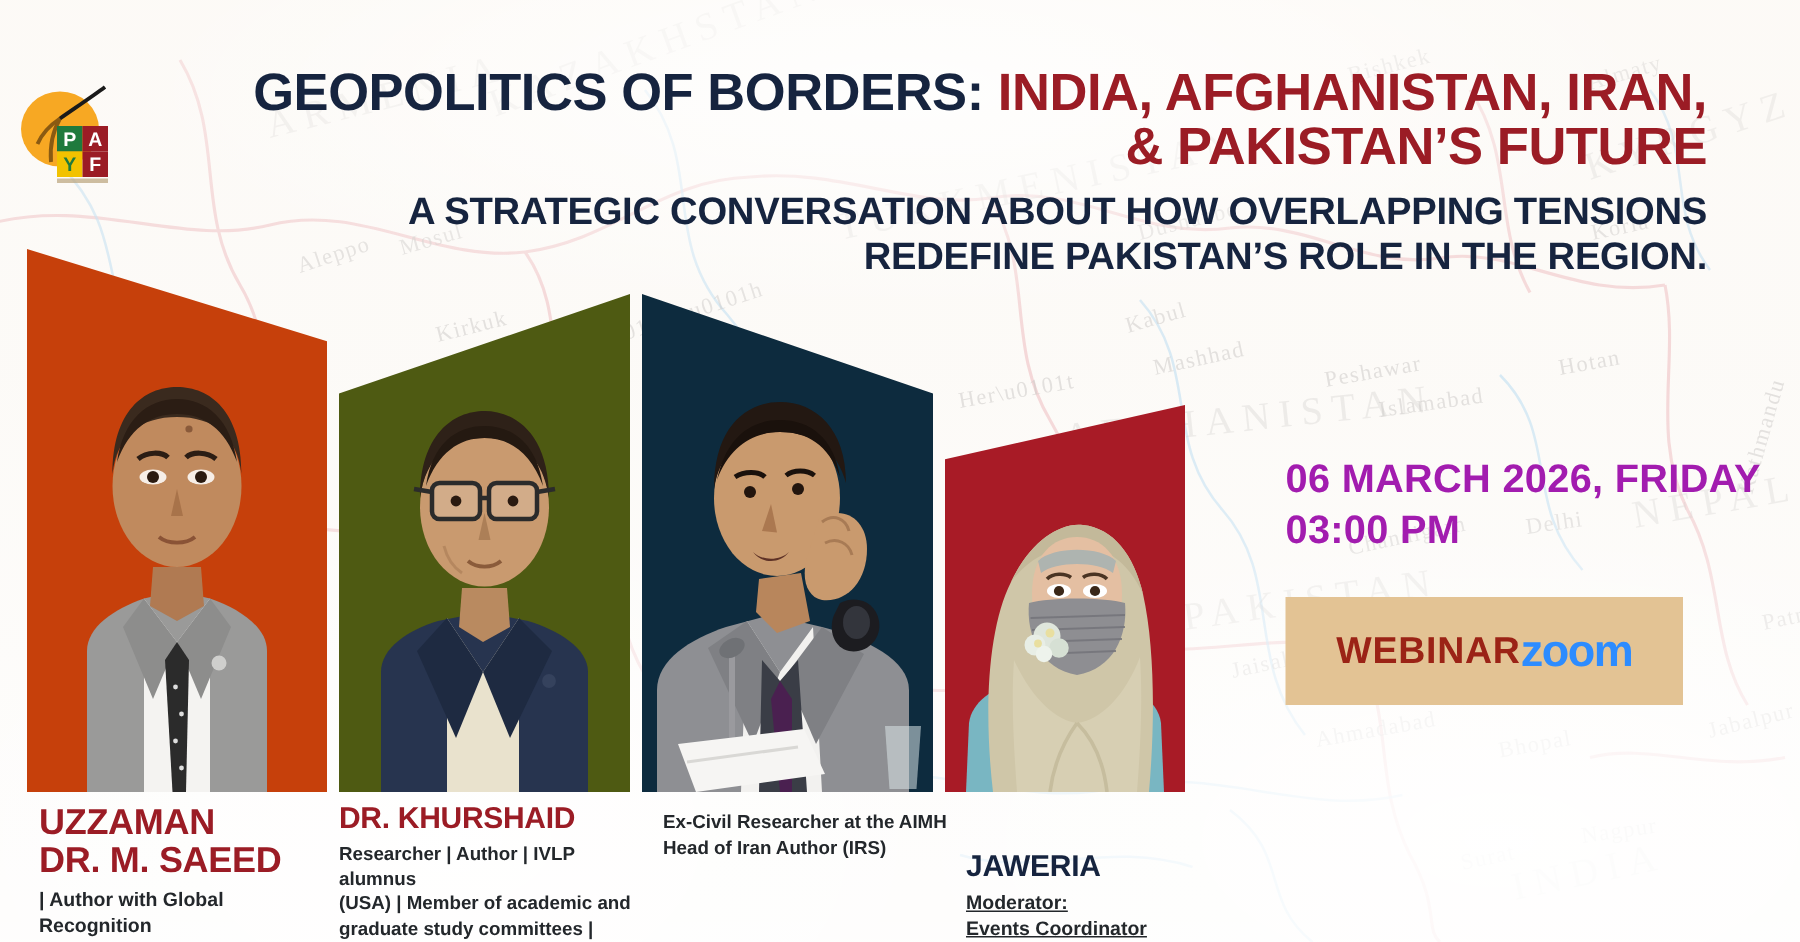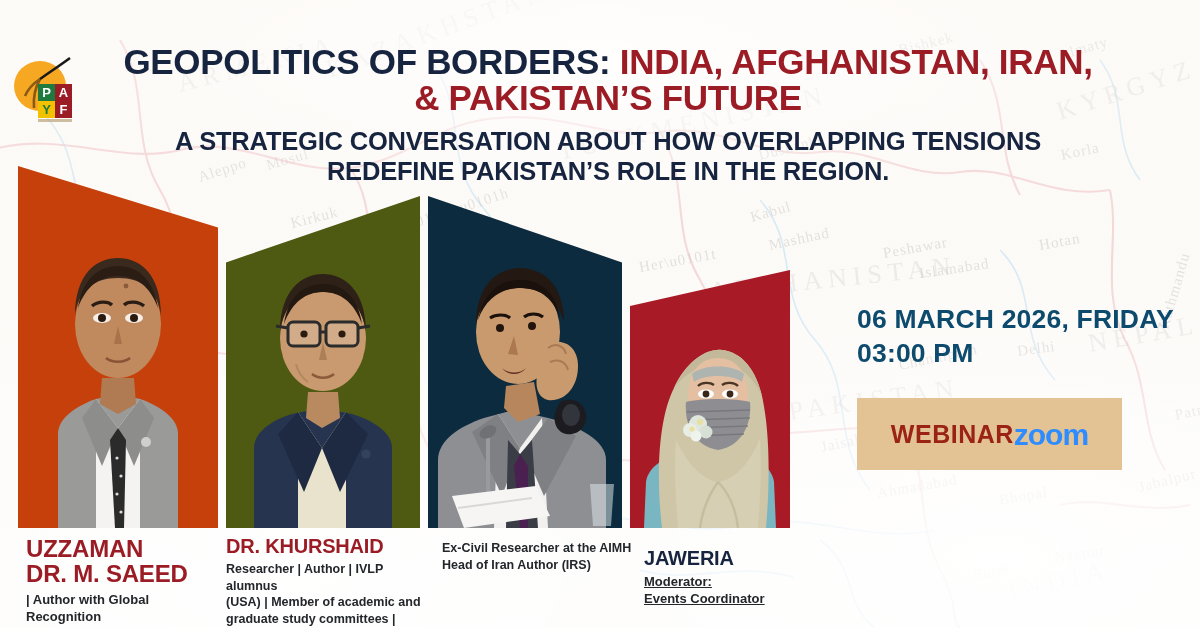--- a/index.html
+++ b/index.html
@@ -35,21 +35,21 @@
     pointer-events:none;
   }
 
   
   .logo{position:absolute;left:6px;top:46px;width:78px;height:86px;}
   .logo svg{width:100%;height:100%;}
 
   
   .headline{
     position:absolute;left:78px;top:44px;width:1060px;
-    text-align:center;
+    text-align:right;
     font-weight:bold;font-style:normal;
     line-height:1.04;
   }
   .title-l1,.title-l2{
     font-size:35px;letter-spacing:-.3px;
     font-family:"Liberation Sans",sans-serif;
     font-weight:bold;
     white-space:nowrap;
   }
   .title-l2{white-space:normal;}
@@ -78,21 +78,21 @@
     margin-top:4px;
     font-size:12.5px;color:#23272b;line-height:1.32;font-weight:600;
   }
   .cap.c1 .nm{font-size:24px;}
   .cap.c1 .rl{font-size:13px;font-weight:bold;}
   .cap.c4 .rl{font-size:13px;text-decoration:underline;}
 
   
   .datetime{
     position:absolute;left:857px;top:303px;width:330px;
-    color:#0c4a6e;font-size:26.5px;font-weight:bold;line-height:1.28;
+    color:#a21caf;font-size:26.5px;font-weight:bold;line-height:1.28;
     letter-spacing:.2px;
   }
 
   
   .badge{
     position:absolute;left:857px;top:398px;width:265px;height:72px;
     background:#e3c394;
     display:flex;
     align-items:center;justify-content:center;
   }
@@ -382,21 +382,21 @@
     </div>
   </div>
 
   <div class="cap c3" style="left:442px;top:536px;width:190px;">
     <div class="rl">
       <div>Ex-Civil Researcher at the AIMH</div>
       <div>Head of Iran Author (IRS)</div>
     </div>
   </div>
 
-  <div class="cap c4" style="left:644px;top:548px;width:180px;">
+  <div class="cap c4" style="left:644px;top:568px;width:180px;">
     <div class="nm navy">JAWERIA</div>
     <div class="rl">
       <div>Moderator:</div>
       <div>Events Coordinator</div>
     </div>
   </div>
 
   <div class="datetime">
     <div>06 MARCH 2026, FRIDAY</div>
     <div>03:00 PM</div>

